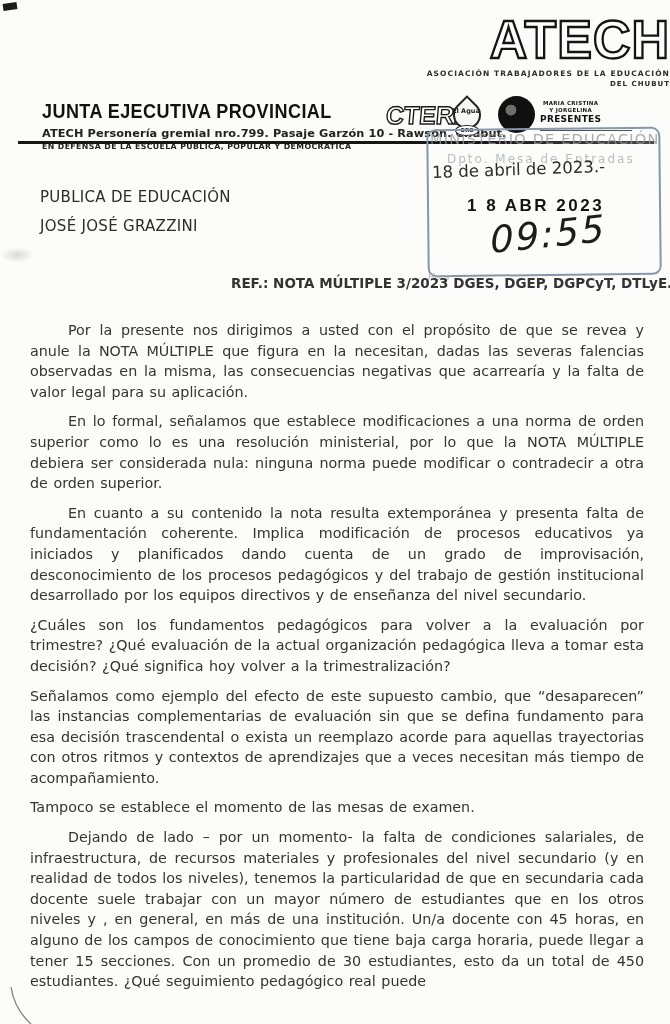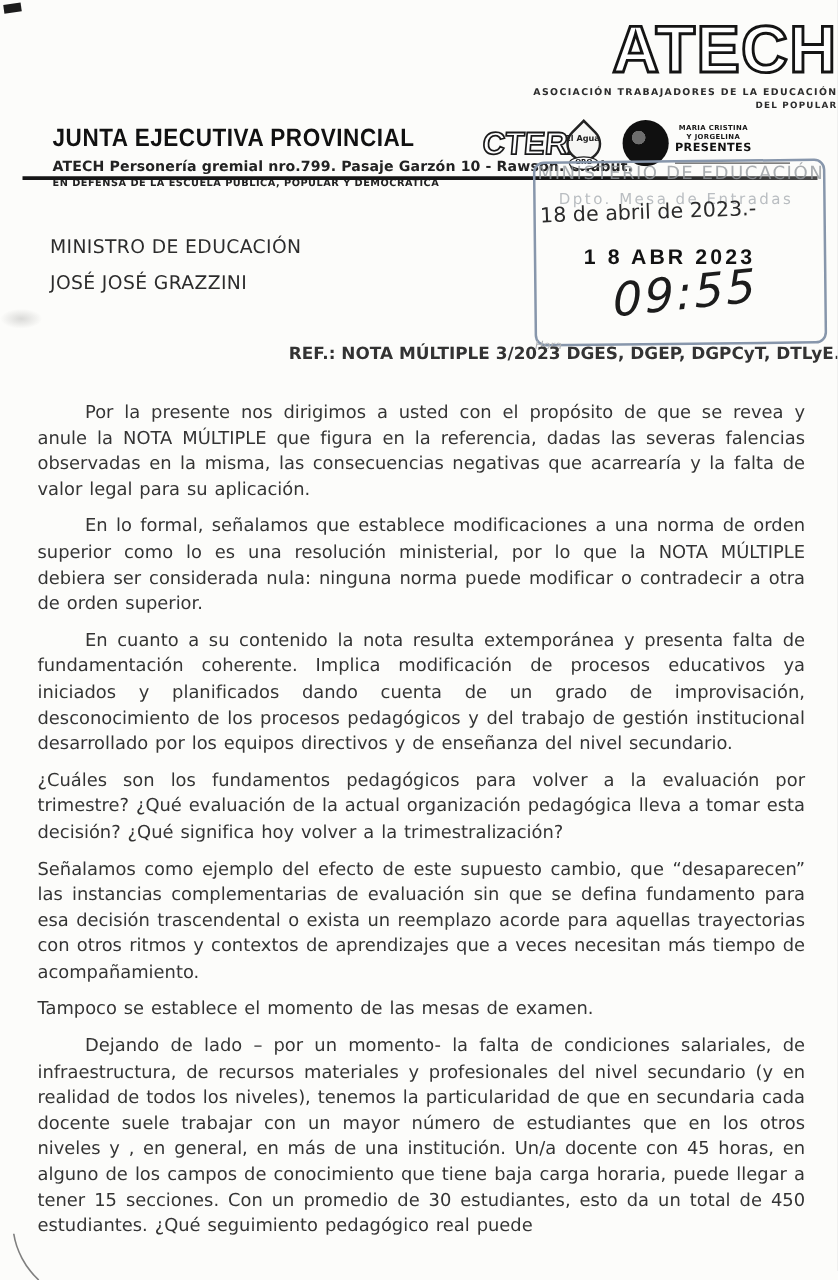--- a/index.html
+++ b/index.html
@@ -127,21 +127,21 @@
 <body>
 
 <div class="page">
 
   <div class="corner-mark"></div>
   <div class="smudge"></div>
 
   <div class="atech-logo">
     <div class="atech-logo-text">ATECH</div>
     <div class="logo-caption">ASOCIACIÓN TRABAJADORES DE LA EDUCACIÓN</div>
-    <div class="logo-caption2">DEL POPULAR</div>
+    <div class="logo-caption2">DEL CHUBUT</div>
   </div>
 
   <div class="org-block">
     <div class="junta-title">JUNTA EJECUTIVA PROVINCIAL</div>
     <div class="org-address">ATECH  Personería gremial nro.799. Pasaje Garzón 10 - Rawson. Chubut.</div>
     <div class="org-motto">EN DEFENSA DE LA ESCUELA PUBLICA, POPULAR Y DEMOCRATICA</div>
   </div>
 
   <div class="ctera-logo">CTERA</div>
 
@@ -164,27 +164,27 @@
   <div class="header-rule"></div>
 
   <div class="stamp-box"></div>
   <div class="ministry-stamp">MINISTERIO DE EDUCACIÓN</div>
   <div class="dept-stamp">Dpto. Mesa de Entradas</div>
   <div class="typed-date">18 de abril de 2023.-</div>
   <div class="blue-stamp">1 8 ABR 2023</div>
   <div class="handwritten-time">09:55</div>
   <div class="hora-label">Hora</div>
 
-  <div class="addressee-line1">MINISTRO DE EDUCACIÓN</div>
+  <div class="addressee-line1">PUBLICA DE EDUCACIÓN</div>
   <div class="addressee-line2">JOSÉ JOSÉ GRAZZINI</div>
 
   <div class="ref-line">REF.: NOTA MÚLTIPLE 3/2023 DGES, DGEP, DGPCyT, DTLyE.</div>
 
   <main class="letter-body">
-    <p class="indent">Por la presente nos dirigimos a usted con el propósito de que se revea y anule la NOTA MÚLTIPLE que figura en la referencia, dadas las severas falencias observadas en la misma, las consecuencias negativas que acarrearía y la falta de valor legal para su aplicación.</p>
+    <p class="indent">Por la presente nos dirigimos a usted con el propósito de que se revea y anule la NOTA MÚLTIPLE que figura en la necesitan, dadas las severas falencias observadas en la misma, las consecuencias negativas que acarrearía y la falta de valor legal para su aplicación.</p>
     <p class="indent">En lo formal, señalamos que establece modificaciones a una norma de orden superior como lo es una resolución ministerial, por lo que la NOTA MÚLTIPLE debiera ser considerada nula: ninguna norma puede modificar o contradecir a otra de orden superior.</p>
     <p class="indent">En cuanto a su contenido la nota resulta extemporánea y presenta falta de fundamentación coherente. Implica modificación de procesos educativos ya iniciados y planificados dando cuenta de un grado de improvisación, desconocimiento de los procesos pedagógicos y del trabajo de gestión institucional desarrollado por los equipos directivos y de enseñanza del nivel secundario.</p>
     <p>¿Cuáles son los fundamentos pedagógicos para volver a la evaluación por trimestre? ¿Qué evaluación de la actual organización pedagógica lleva a tomar esta decisión?  ¿Qué significa hoy volver a la trimestralización?</p>
     <p>Señalamos como ejemplo del efecto de este supuesto cambio, que “desaparecen” las instancias complementarias de evaluación sin que se defina fundamento para esa decisión trascendental o exista un reemplazo acorde para aquellas trayectorias con otros ritmos y contextos de aprendizajes que a veces necesitan más tiempo de acompañamiento.</p>
     <p>Tampoco se establece el momento de las mesas de examen.</p>
     <p class="indent">Dejando de lado – por un momento- la falta de condiciones salariales, de infraestructura, de recursos materiales y profesionales del nivel secundario (y en realidad de todos los niveles), tenemos la particularidad de que en secundaria cada docente suele trabajar con un mayor número de estudiantes que en los otros niveles y , en general, en más de una institución. Un/a docente con 45 horas, en alguno de los campos de conocimiento que tiene baja carga horaria, puede llegar a tener 15 secciones. Con un promedio de 30 estudiantes, esto da un total de 450 estudiantes. ¿Qué seguimiento pedagógico real puede</p>
   </main>
 
   <svg class="pen-mark" width="40" height="44" viewBox="0 0 40 44">
     <path d="M11,7 C13,20 20,34 31,44" stroke="#4a4a4a" stroke-width="1.3" fill="none" opacity="0.7"></path>

